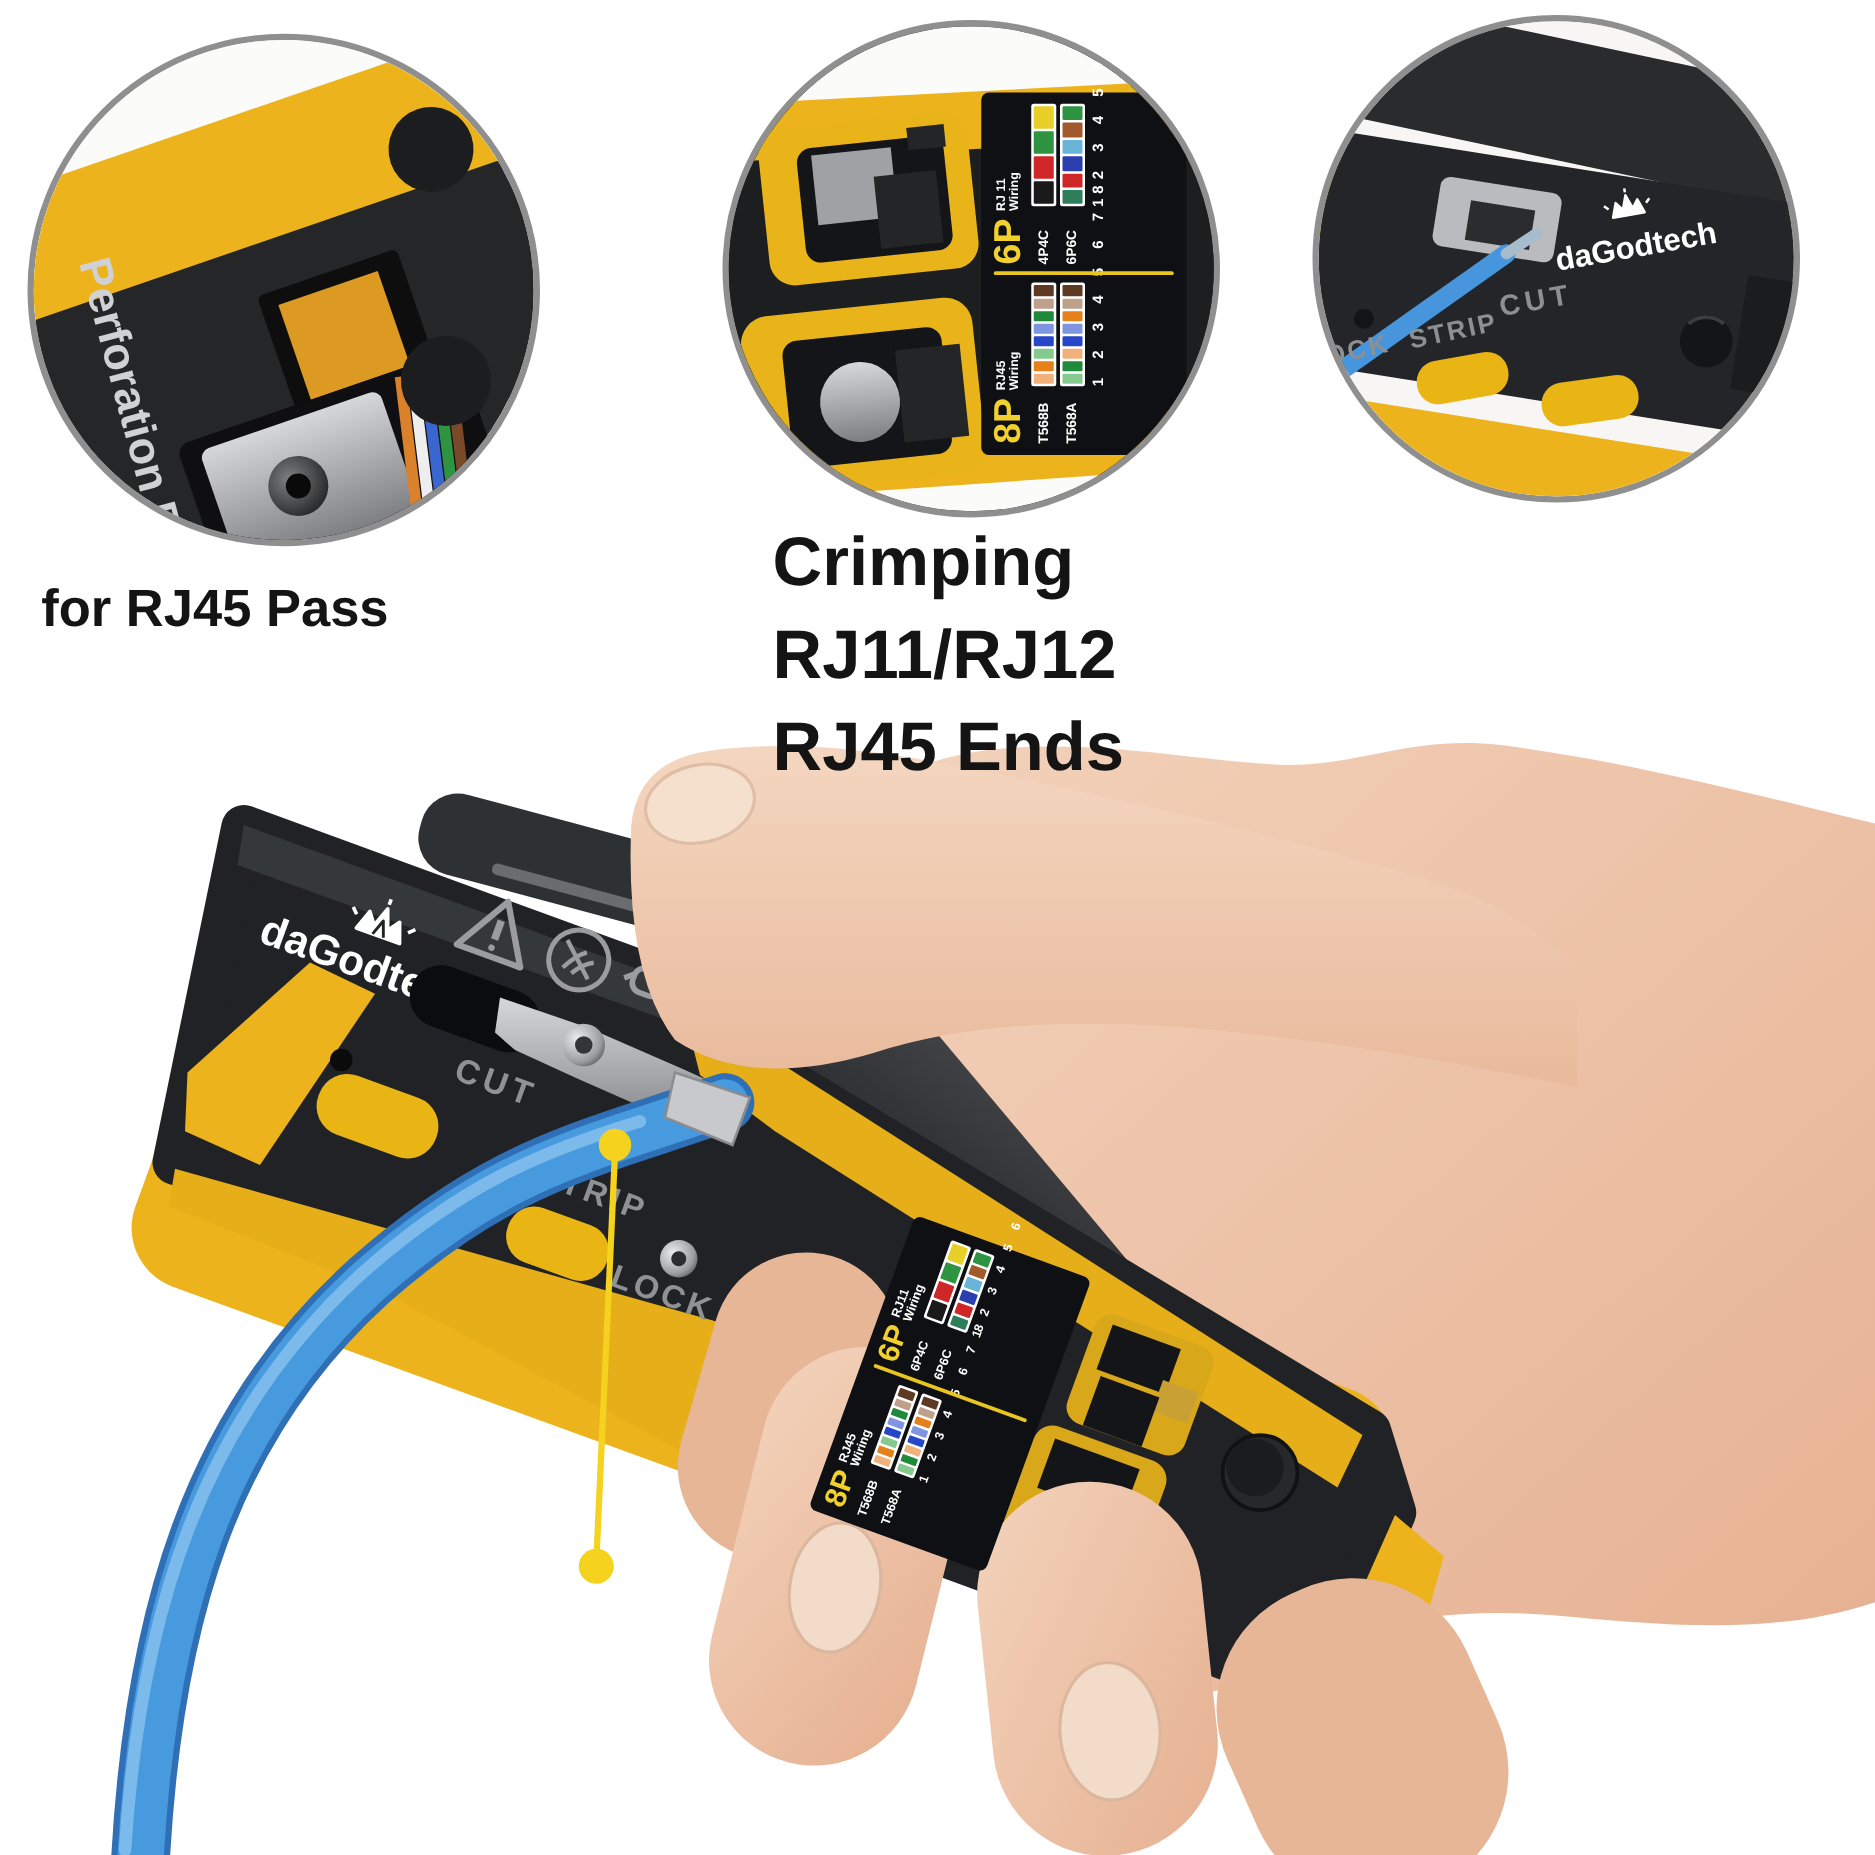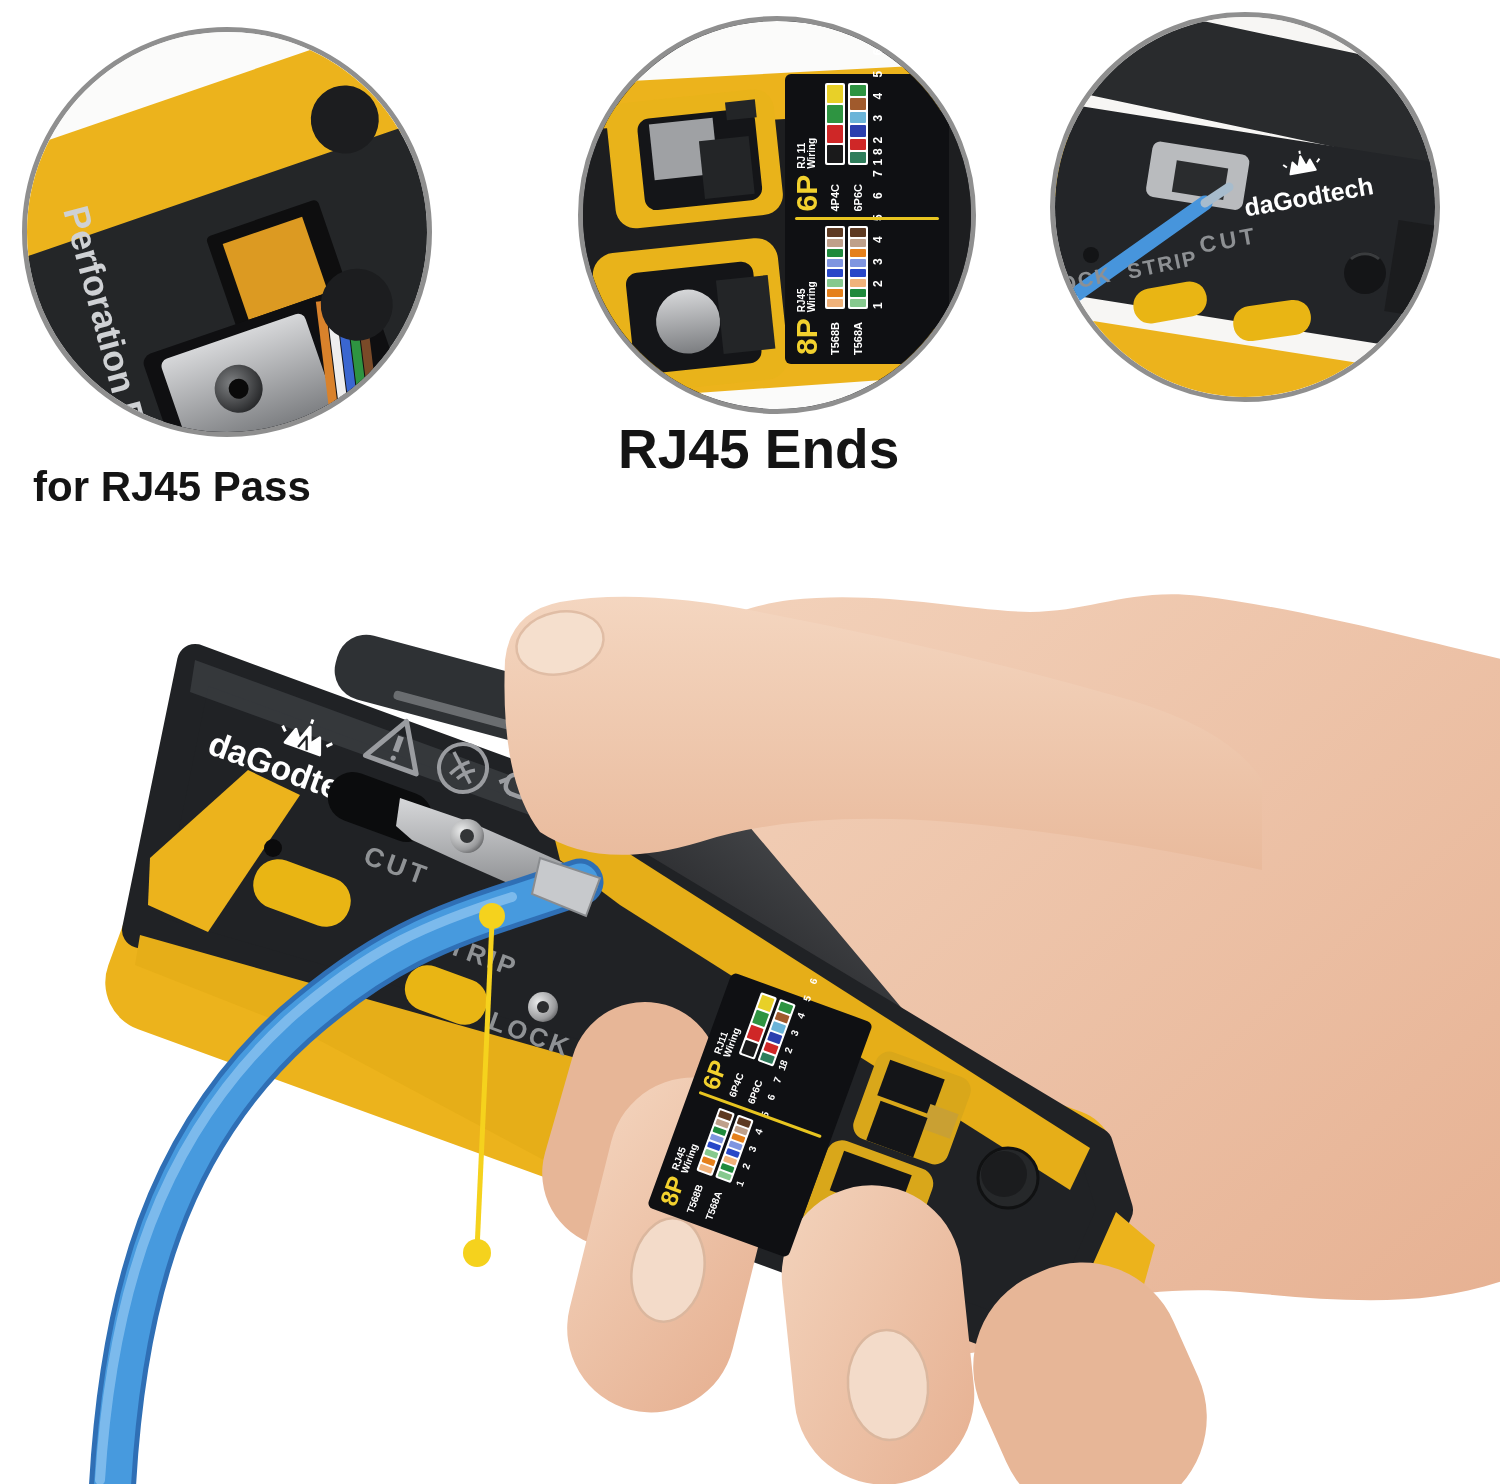--- a/index.html
+++ b/index.html
@@ -336,20 +336,22 @@
       <circle cx="310" cy="256" r="21" fill="#141517"></circle>
       <path d="M296,242 a21,21 0 0,1 28,0" stroke="#3a3c3e" stroke-width="3" fill="none"></path>
       <rect x="-20" y="330" width="470" height="72" fill="#ecb31c" transform="rotate(9 200 360)"></rect>
     </svg>
   </div>
 
   <div class="caption cap1">
     <div>for RJ45 Pass</div>
   </div>
   <div class="caption cap2">
+    <div>Crimping</div>
+    <div>RJ11/RJ12</div>
     <div>RJ45 Ends</div>
   </div>
 
   <div class="sticker sticker-main">
     <div class="stk-half">
       <div class="stk-head">
         <span class="stk-big">8P</span>
         <span class="stk-sys">
           <span>RJ45</span><br>
           <span>Wiring</span>

